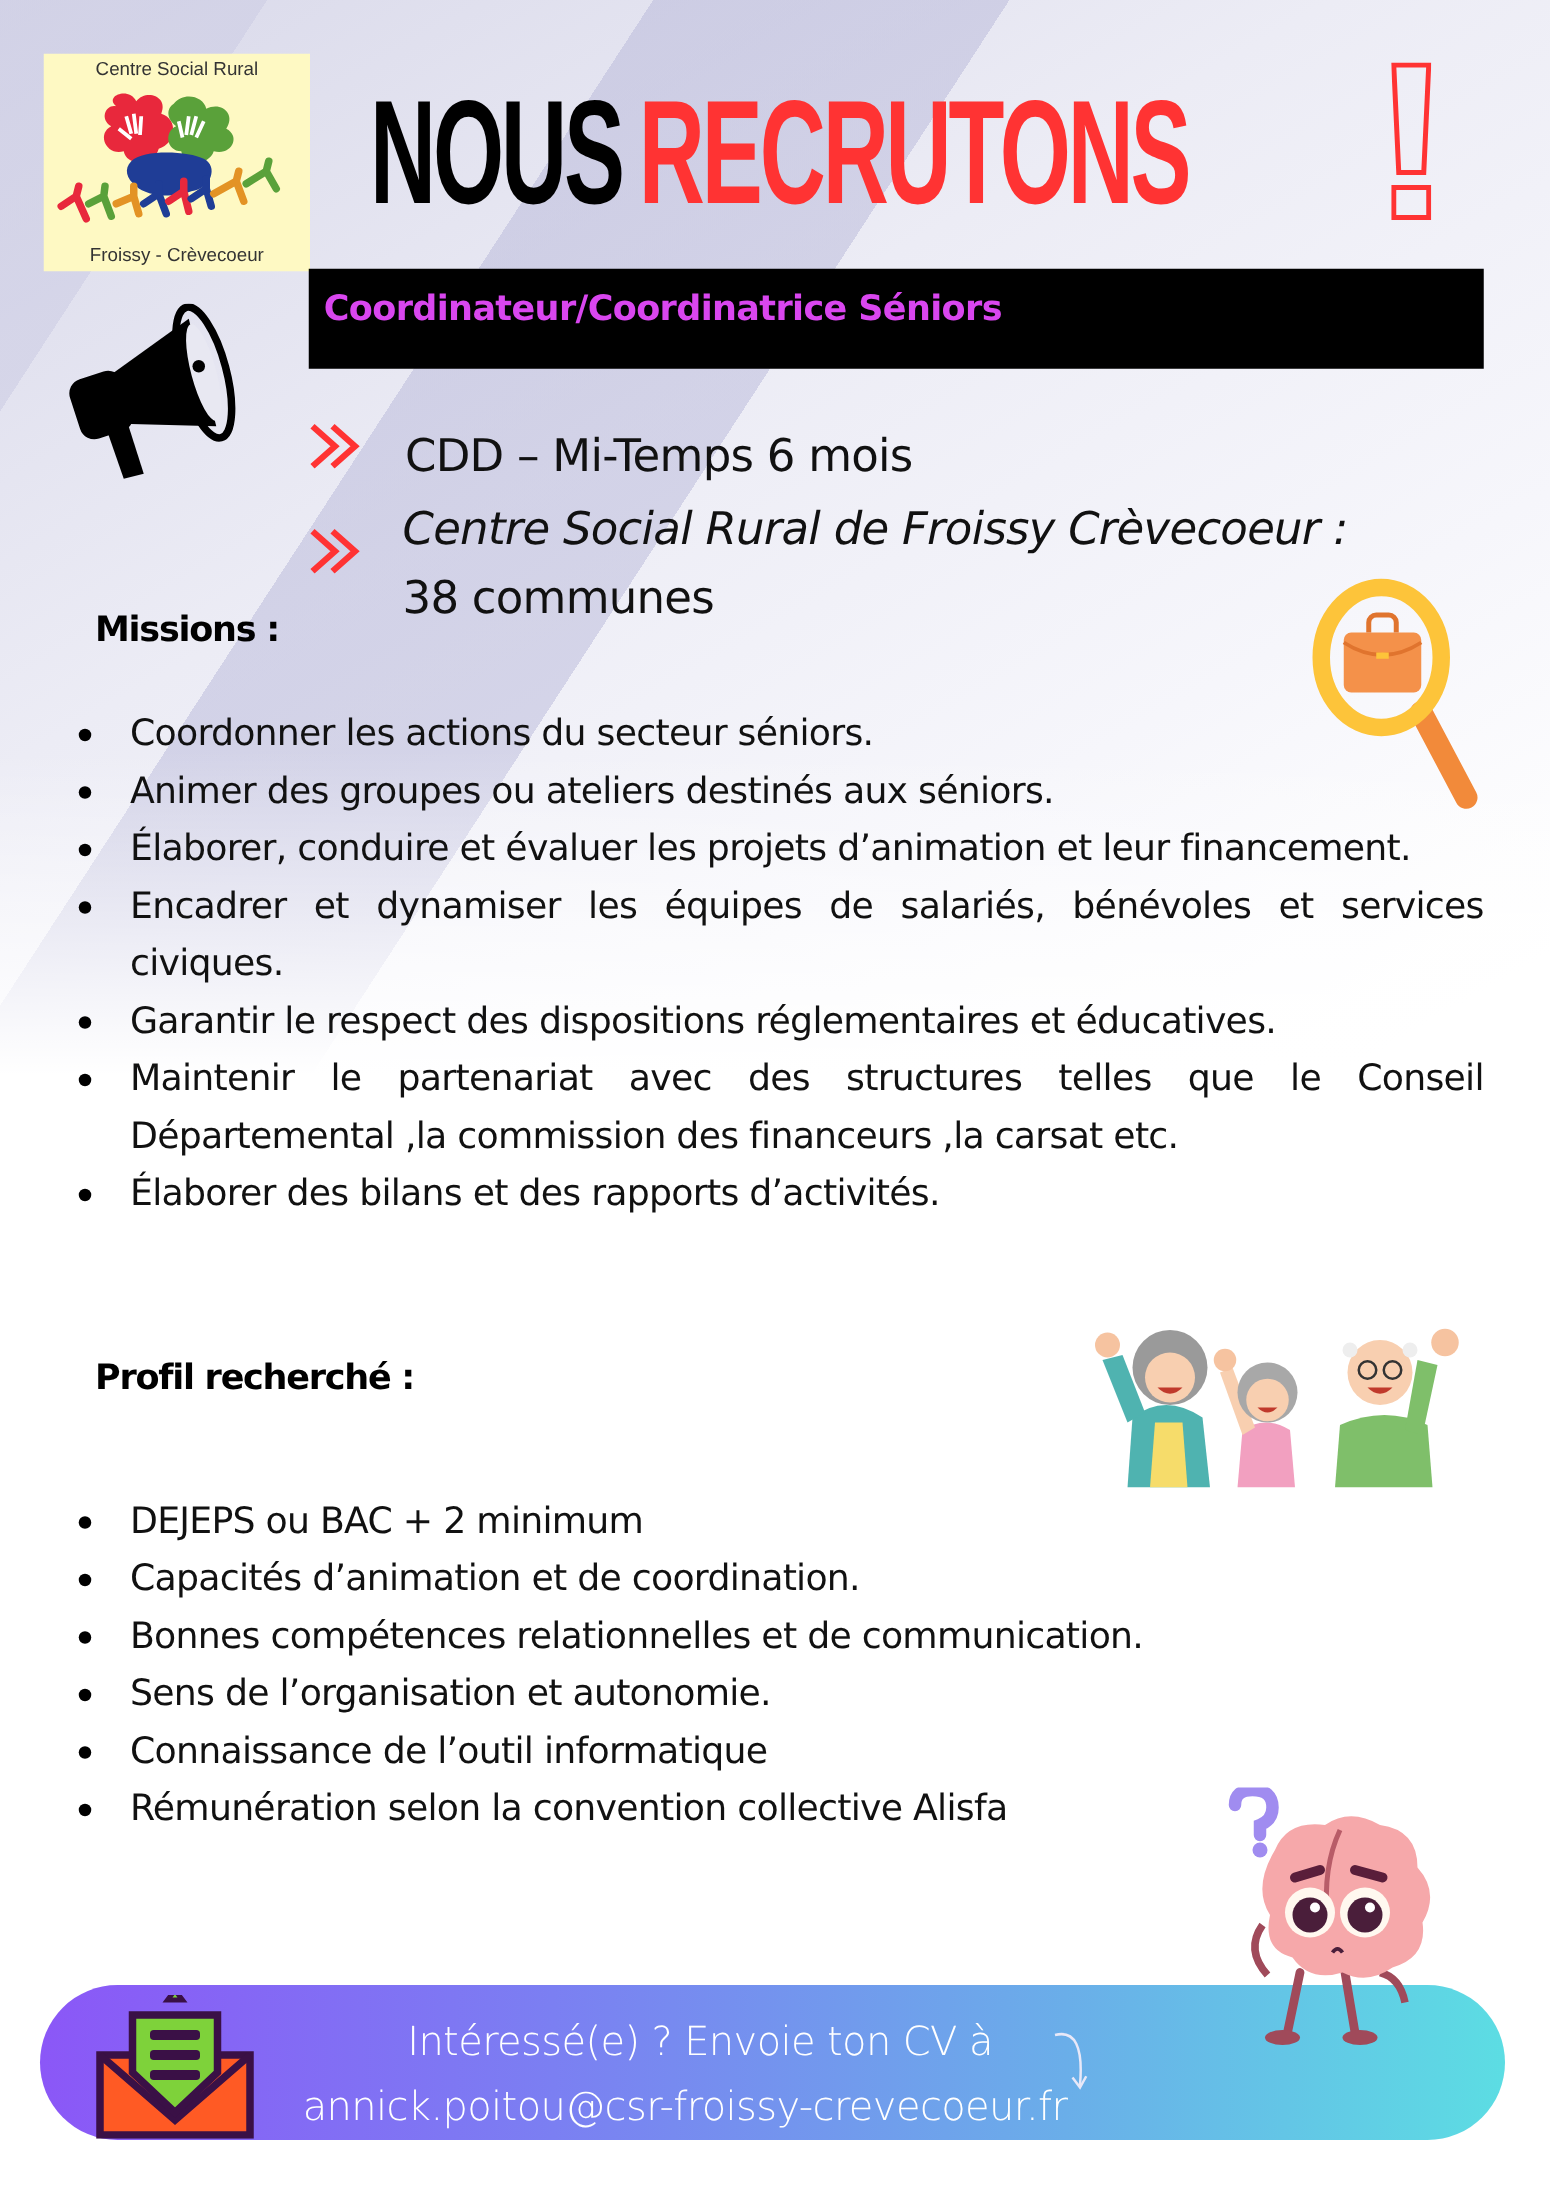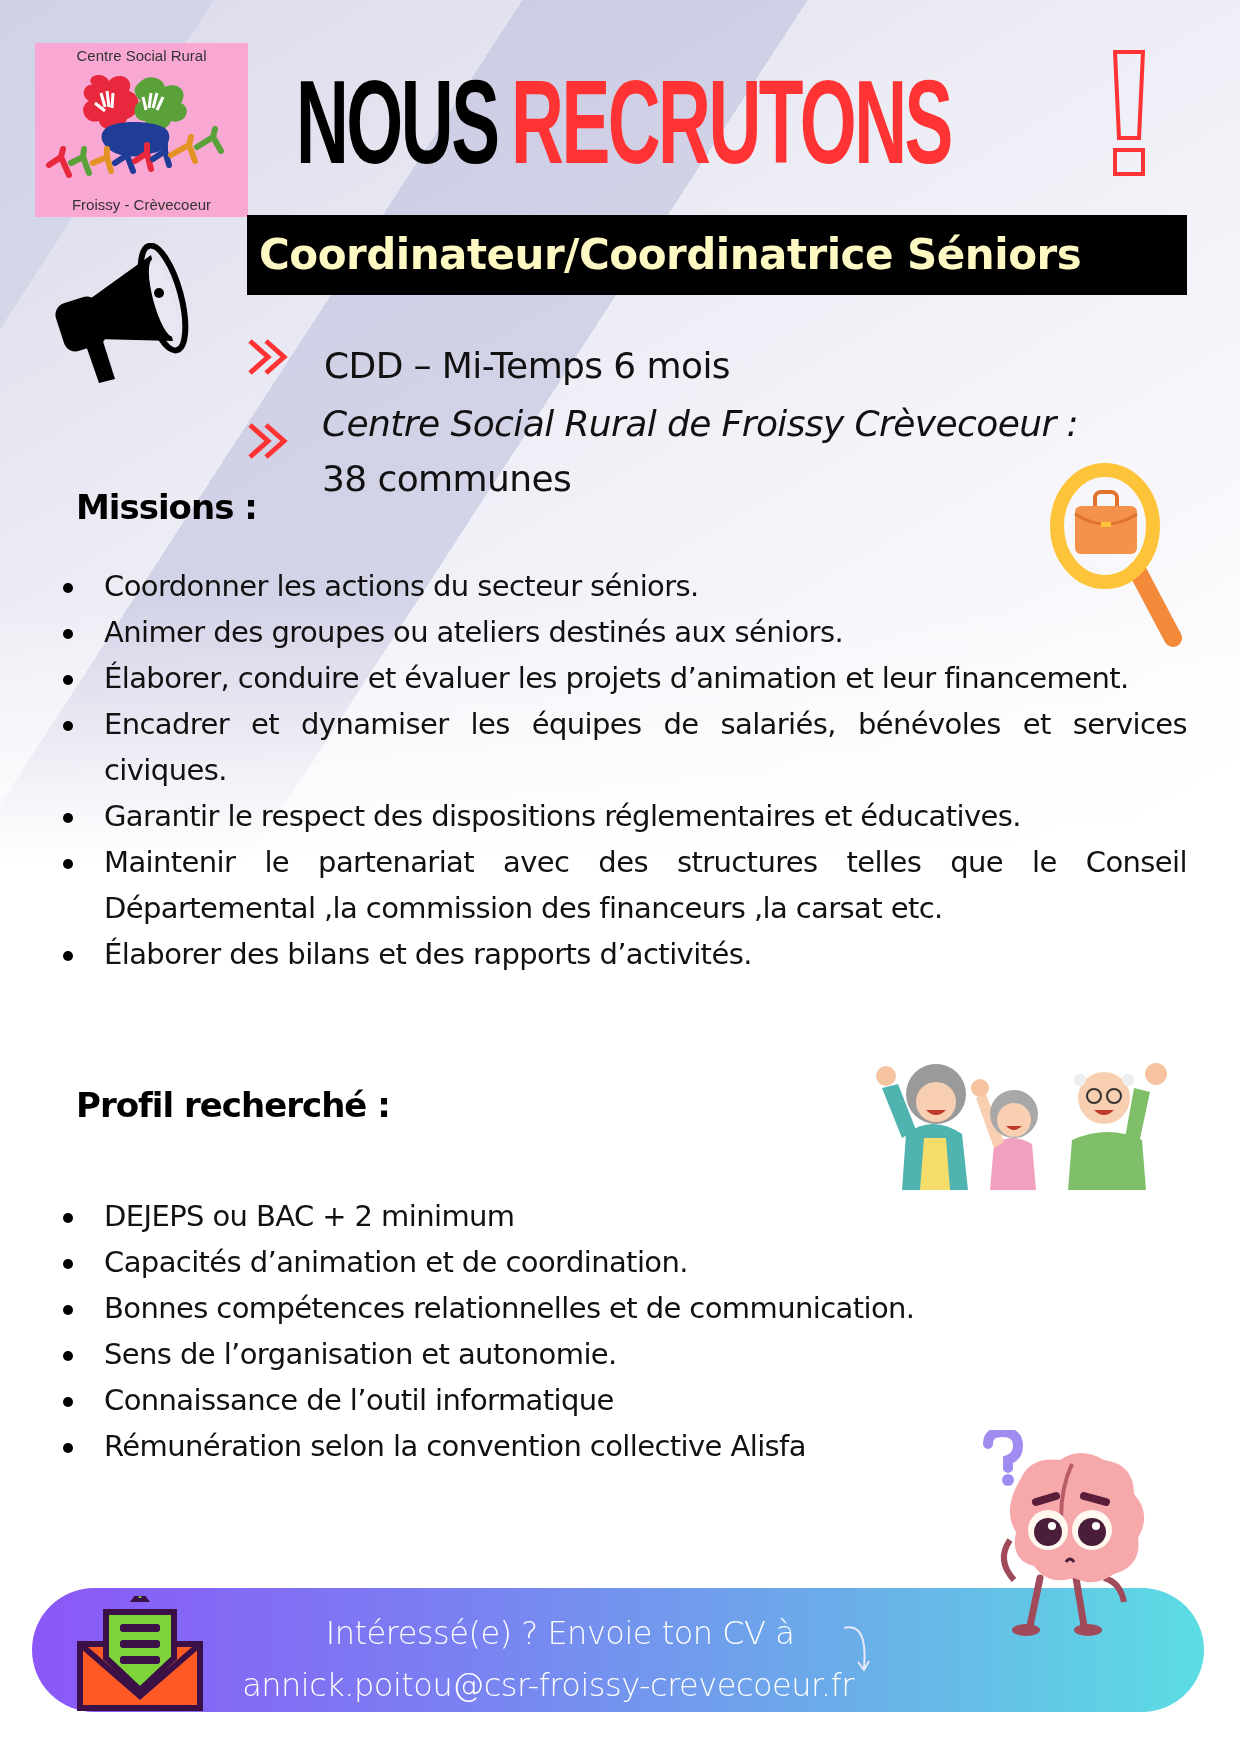--- a/index.html
+++ b/index.html
@@ -21,21 +21,21 @@
     position: absolute; left: 0; top: 0; width: 1240px; height: 1748px;
     background: linear-gradient(123deg, rgba(205,205,228,0.6) 0 9%, transparent 9%);
   }
   .fade {
     position: absolute; left: 0; top: 600px; width: 1240px; height: 1148px;
     background: linear-gradient(180deg, rgba(255,255,255,0) 0, #ffffff 260px);
   }
   .abs { position: absolute; }
 
   
-  .logo { left: 35px; top: 43px; width: 213px; height: 174px; background: #f9a8d4; }
+  .logo { left: 35px; top: 43px; width: 213px; height: 174px; background: #fef9c3; }
   .logo-top, .logo-bottom {
     position: absolute; left: 0; width: 100%; text-align: center;
     font-family: "Liberation Sans", sans-serif; font-size: 15px; color: #333333;
   }
   .logo-top { top: 4px; }
   .logo-bottom { bottom: 4px; }
   .logo svg { position: absolute; left: 8px; top: 24px; }
 
   
   .title {
@@ -47,34 +47,34 @@
   .title .w1 { color: #000000; }
   .title .w2 { color: #ff3333; margin-left: 22px; }
   .exclaim { left: 1113px; top: 50px; width: 32px; height: 126px; }
 
   
   .job-bar {
     left: 247px; top: 215px; width: 940px; height: 80px; background: #000000;
   }
   .job-title {
     position: absolute; left: 12px; top: 15px;
-    font-family: "DejaVu Sans", sans-serif; font-weight: 700; font-size: 42px;
-    color: #fef9c3; white-space: nowrap; letter-spacing: -0.5px;
+    font-family: "DejaVu Sans", sans-serif; font-weight: 700; font-size: 28px;
+    color: #d946ef; white-space: nowrap; letter-spacing: -0.5px;
   }
 
   .megaphone { left: 55px; top: 243px; width: 140px; height: 145px; }
 
   .chev { width: 46px; height: 36px; }
   .info-line {
     font-family: "DejaVu Sans", sans-serif; font-size: 36px; color: #111111;
     white-space: nowrap; letter-spacing: -0.6px;
   }
 
   .section-heading {
-    font-family: "DejaVu Sans", sans-serif; font-weight: 700; font-size: 34px;
+    font-family: "DejaVu Sans", sans-serif; font-weight: 700; font-size: 28px;
     color: #000000; letter-spacing: -1px; white-space: nowrap;
   }
 
   .list { left: 60px; width: 1127px; margin: 0; padding: 0; list-style: none; }
   .list li {
     position: relative; padding-left: 44px;
     font-family: "DejaVu Sans", sans-serif; font-size: 29px; line-height: 46px;
     color: #111111; text-align: justify; letter-spacing: -0.6px;
   }
   .list li::before {

